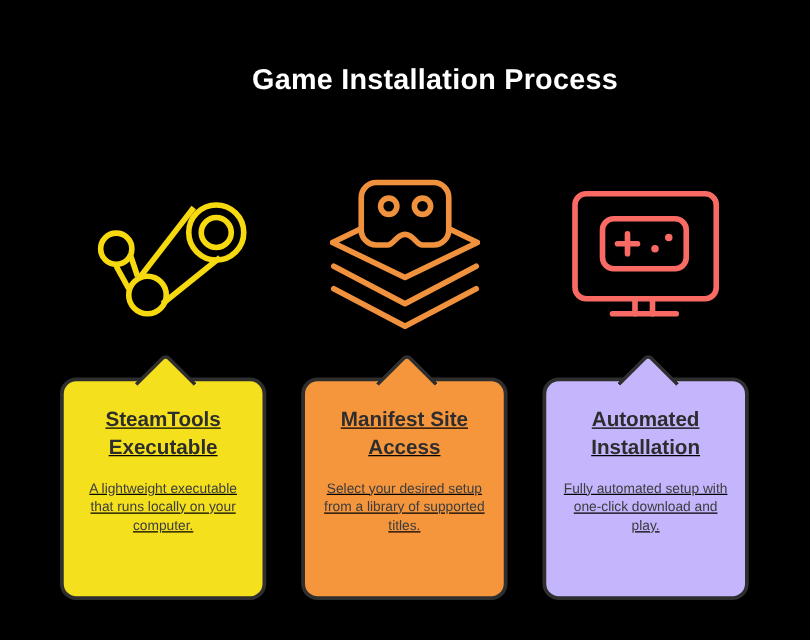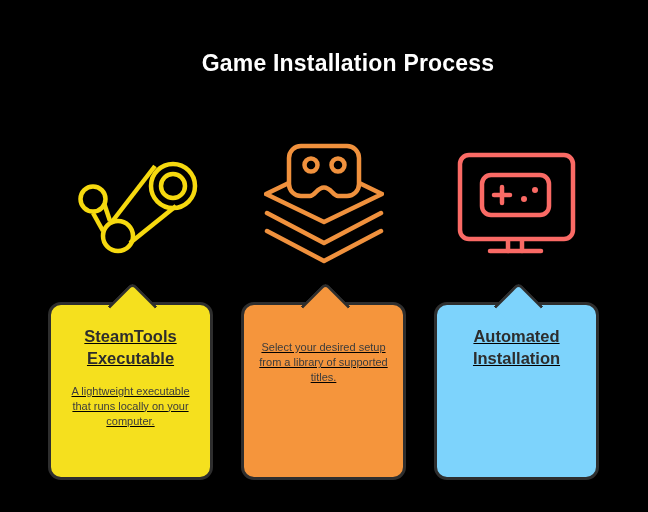--- a/index.html
+++ b/index.html
@@ -101,38 +101,40 @@
           <polygon points="60,25 118,53 60,81 2,53"></polygon>
           <polyline points="3,72 60,102 117,72"></polyline>
           <polyline points="3,90 60,120 117,90"></polyline>
           <path d="M37,5 H83 A12,12 0 0 1 95,17 V43 A12,12 0 0 1 83,55 H74 C69,55 67,46.5 60,46.5 C53,46.5 51,55 46,55 H37 A12,12 0 0 1 25,43 V17 A12,12 0 0 1 37,5 Z" fill="#000000"></path>
           <circle cx="47" cy="24" r="6.5"></circle>
           <circle cx="74" cy="24" r="6.5"></circle>
         </svg>
       </div>
       <div class="card" style="background-color: rgb(245, 149, 60);">
         <div class="pointer"></div>
+        <h2>Manifest Site Access</h2>
         <p>Select your desired setup from a library of supported titles.</p>
       </div>
     </section>
 
     <section class="column">
       <div class="icon-box" style="color: rgb(250, 106, 101);">
         <svg width="120" height="102" viewBox="0 0 120 102" fill="none" stroke="currentColor" stroke-width="4.5" stroke-linecap="round">
           <rect x="3" y="3" width="113" height="84" rx="9"></rect>
           <rect x="25" y="23" width="67" height="40" rx="9"></rect>
           <line x1="37" y1="43" x2="53" y2="43"></line>
           <line x1="45" y1="35" x2="45" y2="51"></line>
           <circle cx="67" cy="47" r="3" fill="currentColor" stroke="none"></circle>
           <circle cx="78" cy="38" r="3" fill="currentColor" stroke="none"></circle>
           <line x1="51" y1="89" x2="51" y2="99"></line>
           <line x1="65" y1="89" x2="65" y2="99"></line>
           <line x1="33" y1="99" x2="84" y2="99"></line>
         </svg>
       </div>
-      <div class="card" style="background-color: #7dd3fc;">
+      <div class="card" style="background-color: #c4b5fd;">
         <div class="pointer"></div>
         <h2>Automated Installation</h2>
+        <p>Fully automated setup with one-click download and play.</p>
       </div>
     </section>
 
   </div>
 </div>
 
 </body></html>

